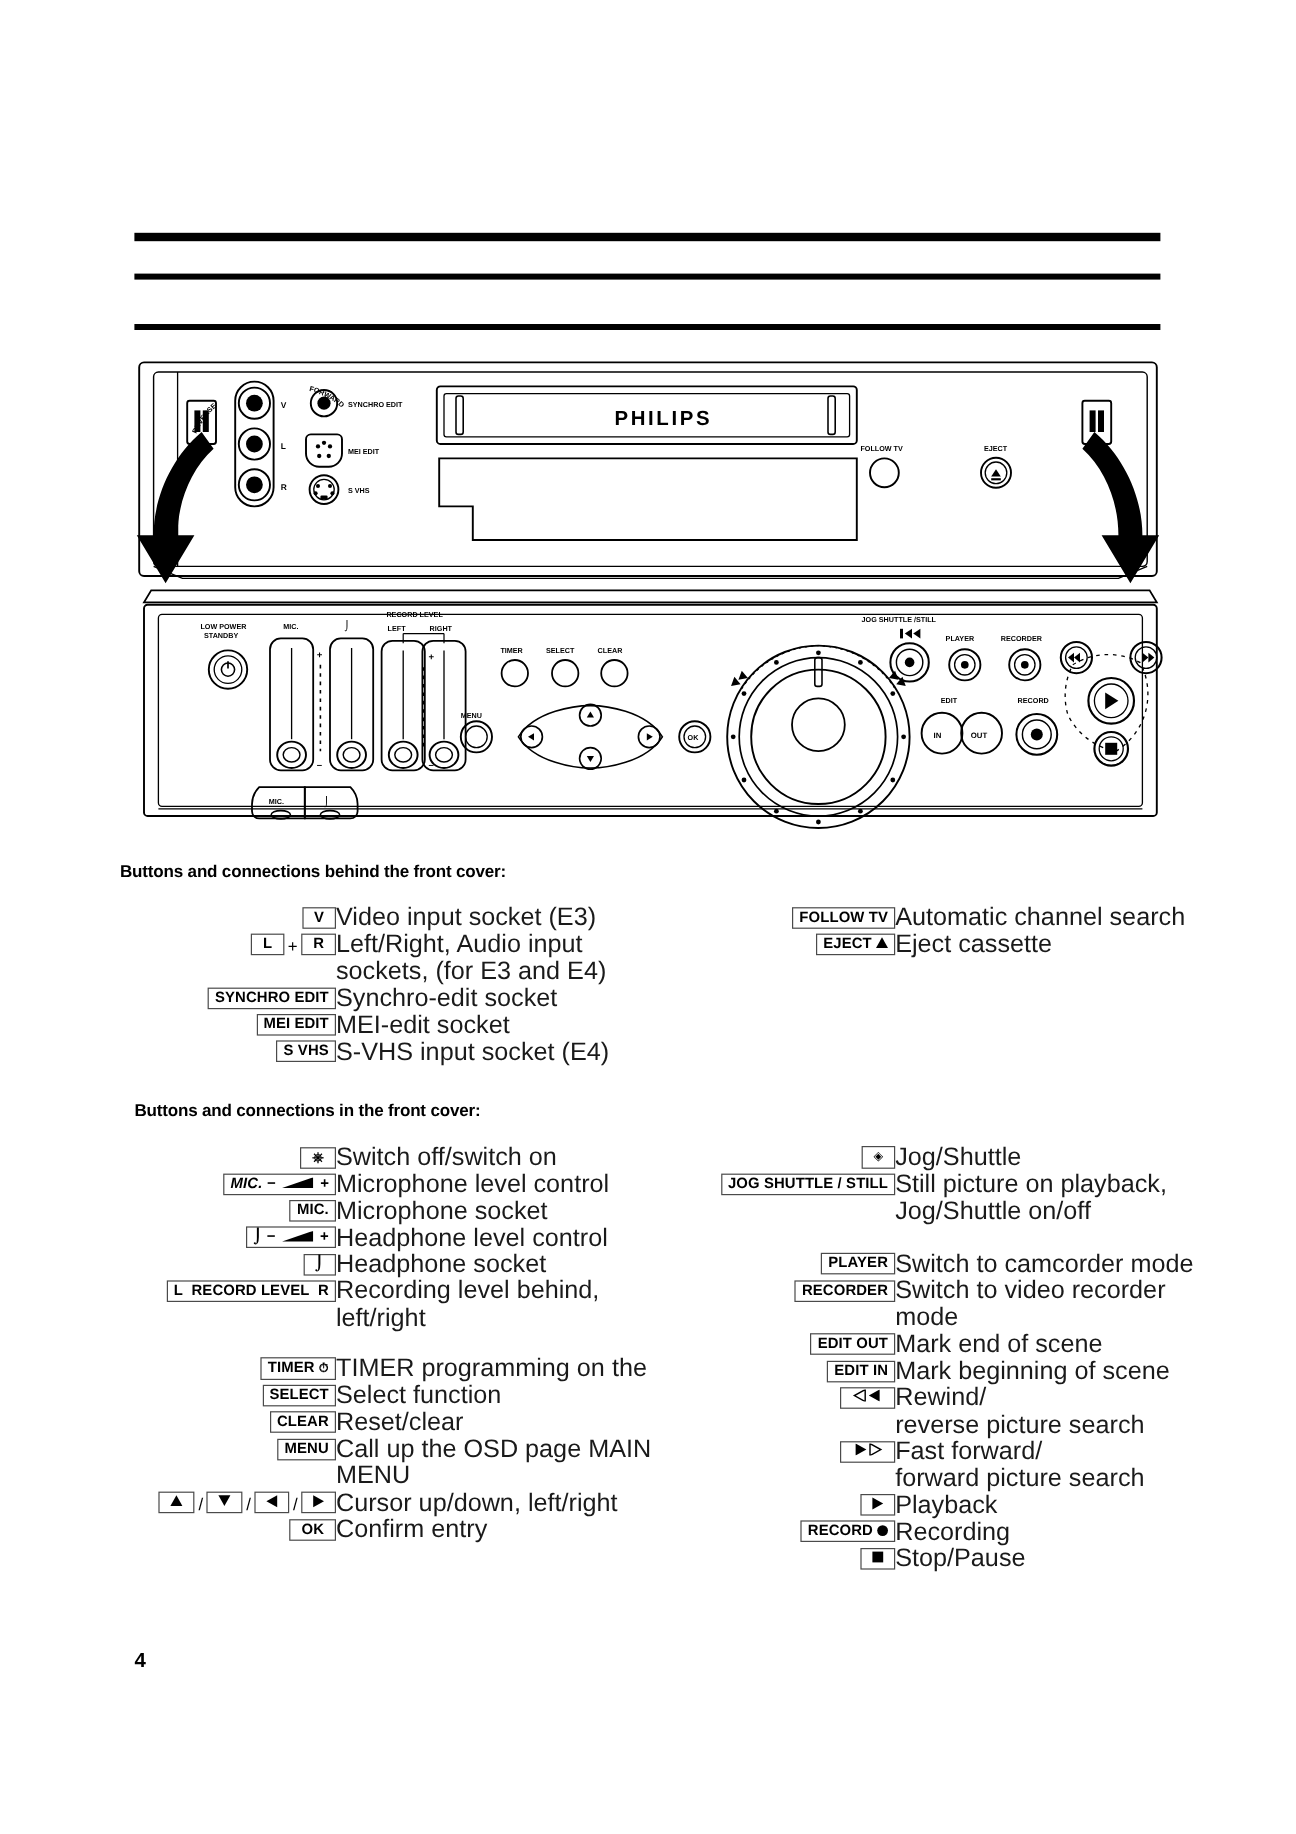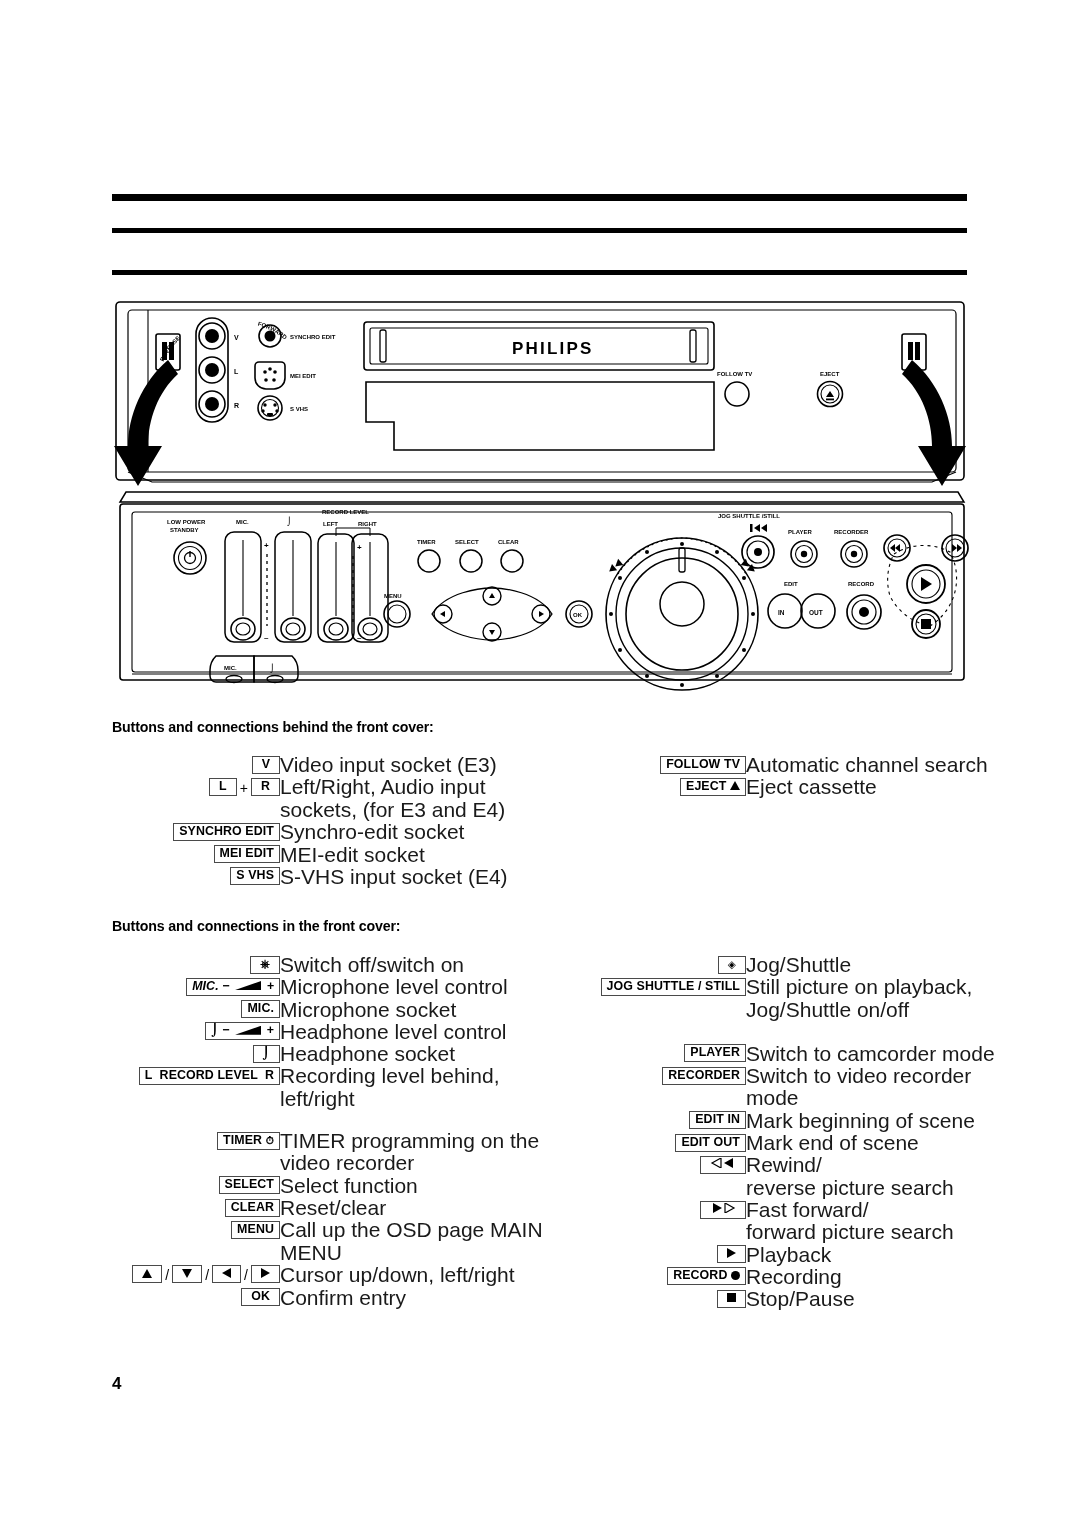--- a/index.html
+++ b/index.html
@@ -335,21 +335,21 @@
       <text x="736" y="290" font-family="Liberation Sans, sans-serif" font-size="6" font-weight="bold" fill="#000" stroke="none">RECORD</text>
       <circle cx="752" cy="316" r="17" stroke-width="1.7"></circle>
       <circle cx="752" cy="316" r="12" stroke-width="1.2"></circle>
       <circle cx="752" cy="316" r="5" fill="#000" stroke="none"></circle>
 
       <line x1="20" y1="378" x2="840" y2="378" stroke-width="1"></line>
     </g>
   </svg>
   </div>
 
-  <div class="section-head" style="left:112px;top:719px;text-align:center;">Buttons and connections behind the front cover:</div>
+  <div class="section-head" style="left:100px;top:719px;text-align:center;">Buttons and connections behind the front cover:</div>
 
   <div class="col" style="left:112px;top:754px;width:440px;">
 
     <div class="row">
       <div class="lbl-cell" style="width:168px;"><span class="key wide">V</span></div>
       <div class="desc">Video input socket (E3)</div>
     </div>
 
     <div class="row">
       <div class="lbl-cell" style="width:168px;"><span class="key wide">L</span><span class="plus">+</span><span class="key wide">R</span></div>
@@ -430,24 +430,20 @@
     <div class="row" style="height:20px;">
       <div class="lbl-cell" style="width:168px;"></div>
       <div class="desc">&nbsp;</div>
     </div>
 
     <div class="row">
       <div class="lbl-cell" style="width:168px;"><span class="key"><span>TIMER</span> <span class="gl-sm">⏱</span></span></div>
       <div class="desc">TIMER programming on the</div>
     </div>
 
-    <div class="row">
-      <div class="lbl-cell" style="width:168px;"></div>
-      <div class="desc">video recorder</div>
-    </div>
 
     <div class="row">
       <div class="lbl-cell" style="width:168px;"><span class="key">SELECT</span></div>
       <div class="desc">Select function</div>
     </div>
 
     <div class="row">
       <div class="lbl-cell" style="width:168px;"><span class="key">CLEAR</span></div>
       <div class="desc">Reset/clear</div>
     </div>
@@ -504,27 +500,27 @@
       <div class="lbl-cell" style="width:178px;"><span class="key">RECORDER</span></div>
       <div class="desc">Switch to video recorder</div>
     </div>
 
     <div class="row">
       <div class="lbl-cell" style="width:178px;"></div>
       <div class="desc">mode</div>
     </div>
 
     <div class="row">
+      <div class="lbl-cell" style="width:178px;"><span class="key">EDIT OUT</span></div>
+      <div class="desc">Mark end of scene</div>
+    </div>
+
+    <div class="row">
       <div class="lbl-cell" style="width:178px;"><span class="key">EDIT IN</span></div>
       <div class="desc">Mark beginning of scene</div>
-    </div>
-
-    <div class="row">
-      <div class="lbl-cell" style="width:178px;"><span class="key">EDIT OUT</span></div>
-      <div class="desc">Mark end of scene</div>
     </div>
 
     <div class="row">
       <div class="lbl-cell" style="width:178px;"><span class="key wide"><svg width="26" height="10" viewBox="0 0 26 10">
               <path d="M11 0 L11 10 L2 5 Z" fill="none" stroke="#000" stroke-width="1.2"></path>
               <path d="M23 0 L23 10 L14 5 Z" fill="#000"></path>
             </svg></span></div>
       <div class="desc">Rewind/</div>
     </div>
 

